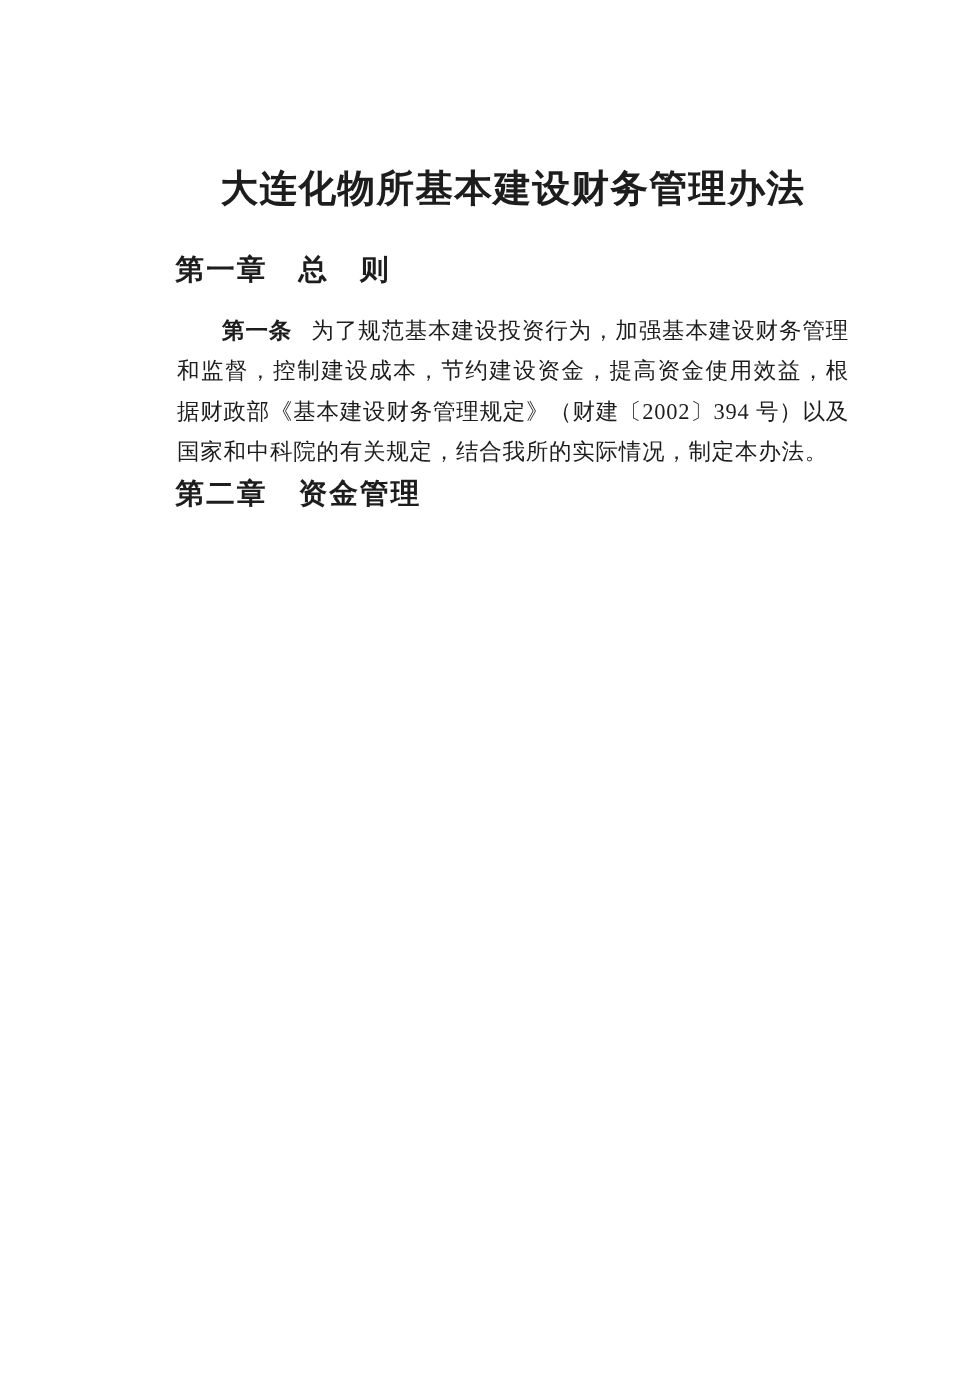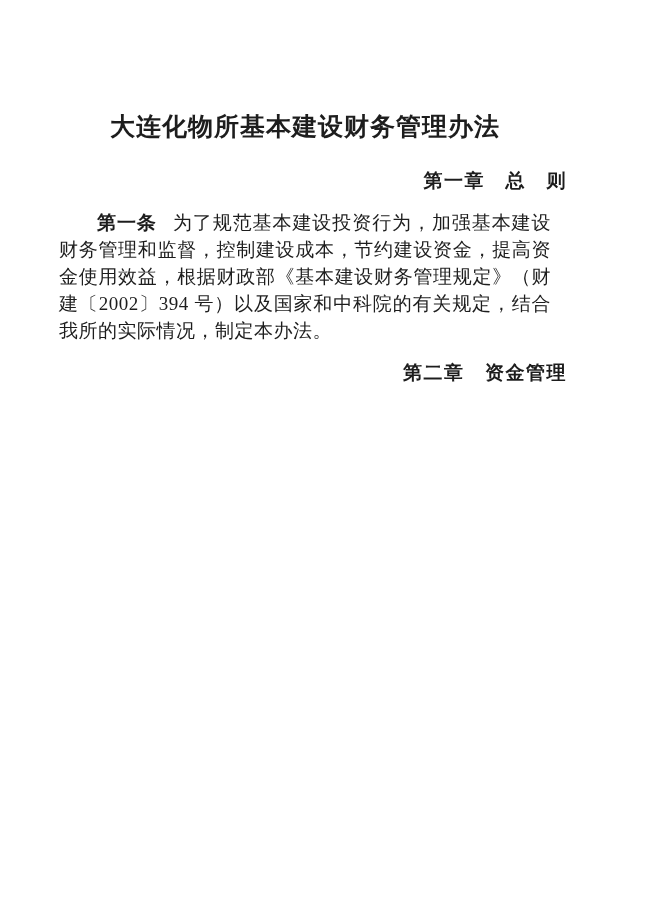--- a/index.html
+++ b/index.html
@@ -11,47 +11,47 @@
     font-family: "Liberation Serif", "DejaVu Serif", serif;
   }
   .page {
     position: relative;
     width: 650px;
     height: 919px;
     margin: 0 auto;
     background: #ffffff;
     color: #1d1d1d;
     box-sizing: border-box;
-    padding: 112px 83px 0 43px;
+    padding: 112px 83px 0 117px;
     overflow: hidden;
   }
   .doc-title {
     margin: 0;
     font-size: 25px;
     line-height: 30px;
     font-weight: bold;
     text-align: center;
     letter-spacing: 1px;
     white-space: nowrap;
   }
   .chapter-heading {
     margin: 26px 0 15px 0;
     font-size: 19px;
     line-height: 25px;
     font-weight: bold;
-    text-align: right;
+    text-align: left;
     letter-spacing: 1.5px;
   }
   .chapter-heading.second {
-    margin-top: 12px;
+    margin-top: 1px;
     margin-bottom: 19px;
   }
   .article {
-    margin: 16px;
-    font-size: 19px;
+    margin: 1px;
+    font-size: 15px;
     line-height: 27px;
     text-align: justify;
     text-justify: inter-ideograph;
     text-indent: 2em;
     letter-spacing: 0.5px;
   }
   .art-label {
     font-weight: bold;
     margin-right: 0.85em;
   }

